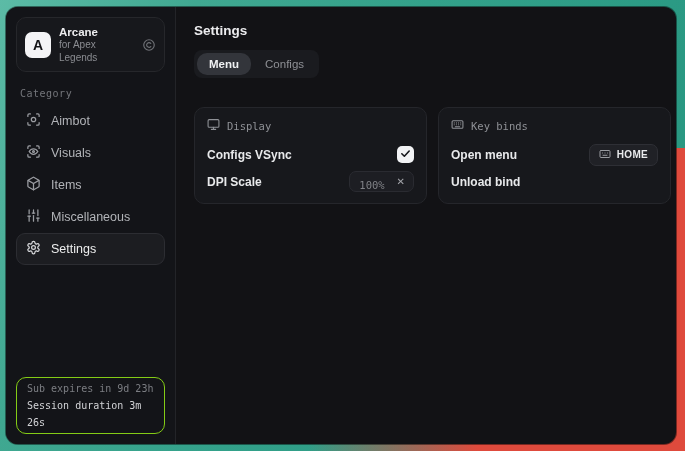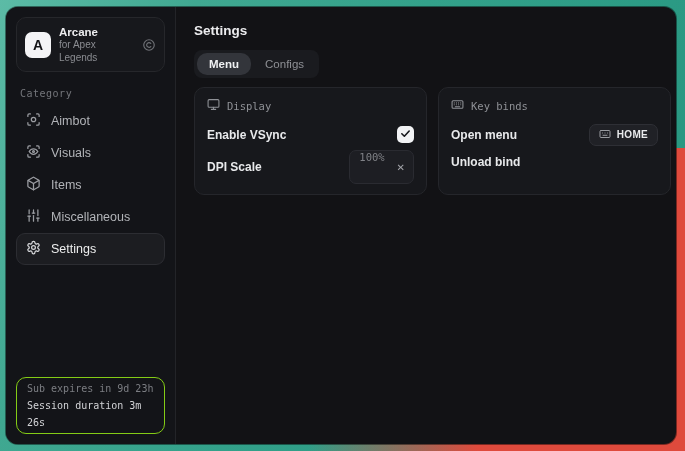--- a/index.html
+++ b/index.html
@@ -48,32 +48,32 @@
 
   
   .main { flex:1; padding:16px 18px; }
   .page-title { font-size:13.5px; font-weight:bold; color:#ececee; }
 
   .tabs { margin-top:12px; display:inline-flex; background:#1a1b1f; border-radius:8px; padding:3px; gap:2px; }
   .tab { padding:5px 12px; font-size:11.5px; color:#8e9095; border-radius:10px; border:0;
     background:transparent; font-family:inherit; cursor:default; }
   .tab.active { background:#33353b; color:#f0f1f3; font-weight:600; }
 
-  .cards { display:flex; gap:11px; margin-top:9px; }
+  .cards { display:flex; gap:11px; margin-top:29px; }
   .card { width:233px; background:#17181c; border:1px solid #25262b; border-radius:10px; padding:10px 12px; }
   .card-header { display:flex; align-items:center; gap:7px; color:#8f9196;
     font-family:"DejaVu Sans Mono", monospace; font-size:10.5px; margin-bottom:10px; }
   .card-row { display:flex; justify-content:space-between; align-items:center; min-height:23px; margin-top:4px; }
   .row-label { font-size:12px; font-weight:600; color:#e8e9eb; }
 
   .checkbox { width:17px; height:17px; background:#f2f3f5; border-radius:5px;
     display:flex; align-items:center; justify-content:center; border:0; cursor:default; }
 
-  .dpi-group { display:flex; align-items:flex-start; background:#1d1e23;
-    border:1px solid #2a2b31; border-radius:7px; height:34px; }
+  .dpi-group { display:flex; align-items:flex-end; background:#1d1e23;
+    border:1px solid #2a2b31; border-radius:7px; height:21px; }
   .dpi-value { padding:0 4px 0 9px; font-family:"DejaVu Sans Mono", monospace;
     font-size:10.5px; color:#808287; }
   .dpi-clear { border:0; background:transparent; color:#a3a5aa; font-size:10px;
     padding:0 8px; height:100%; cursor:default; font-family:inherit; }
 
   .key-btn { display:inline-flex; align-items:center; gap:6px; background:#202126;
     border:1px solid #2e2f35; border-radius:7px; padding:3px 9px; color:#e9eaec;
     font-size:10px; font-weight:bold; letter-spacing:.3px; font-family:inherit; cursor:default; }
   .key-btn svg { color:#9a9ca1; }
 </style>
@@ -197,21 +197,21 @@
               <svg width="13" height="13" viewBox="0 0 24 24" fill="none" stroke="currentColor" stroke-width="2" stroke-linecap="round">
                 <rect x="2" y="3" width="20" height="14" rx="2"></rect>
                   <line x1="8" y1="21" x2="16" y2="21"></line>
                   <line x1="12" y1="17" x2="12" y2="21"></line>
               </svg>
             </span>
             <span>Display</span>
           </div>
 
           <div class="card-row">
-            <span class="row-label">Enable VSync</span>
+            <span class="row-label">Configs VSync</span>
             <button class="checkbox" aria-checked="true">
               <span>
                 <svg width="11" height="11" viewBox="0 0 24 24" fill="none" stroke="#17181c" stroke-width="3.5" stroke-linecap="round" stroke-linejoin="round">
                   <path d="M4 12.5 9.5 18 20 6.5"></path>
                 </svg>
               </span>
             </button>
           </div>
 
           <div class="card-row">

